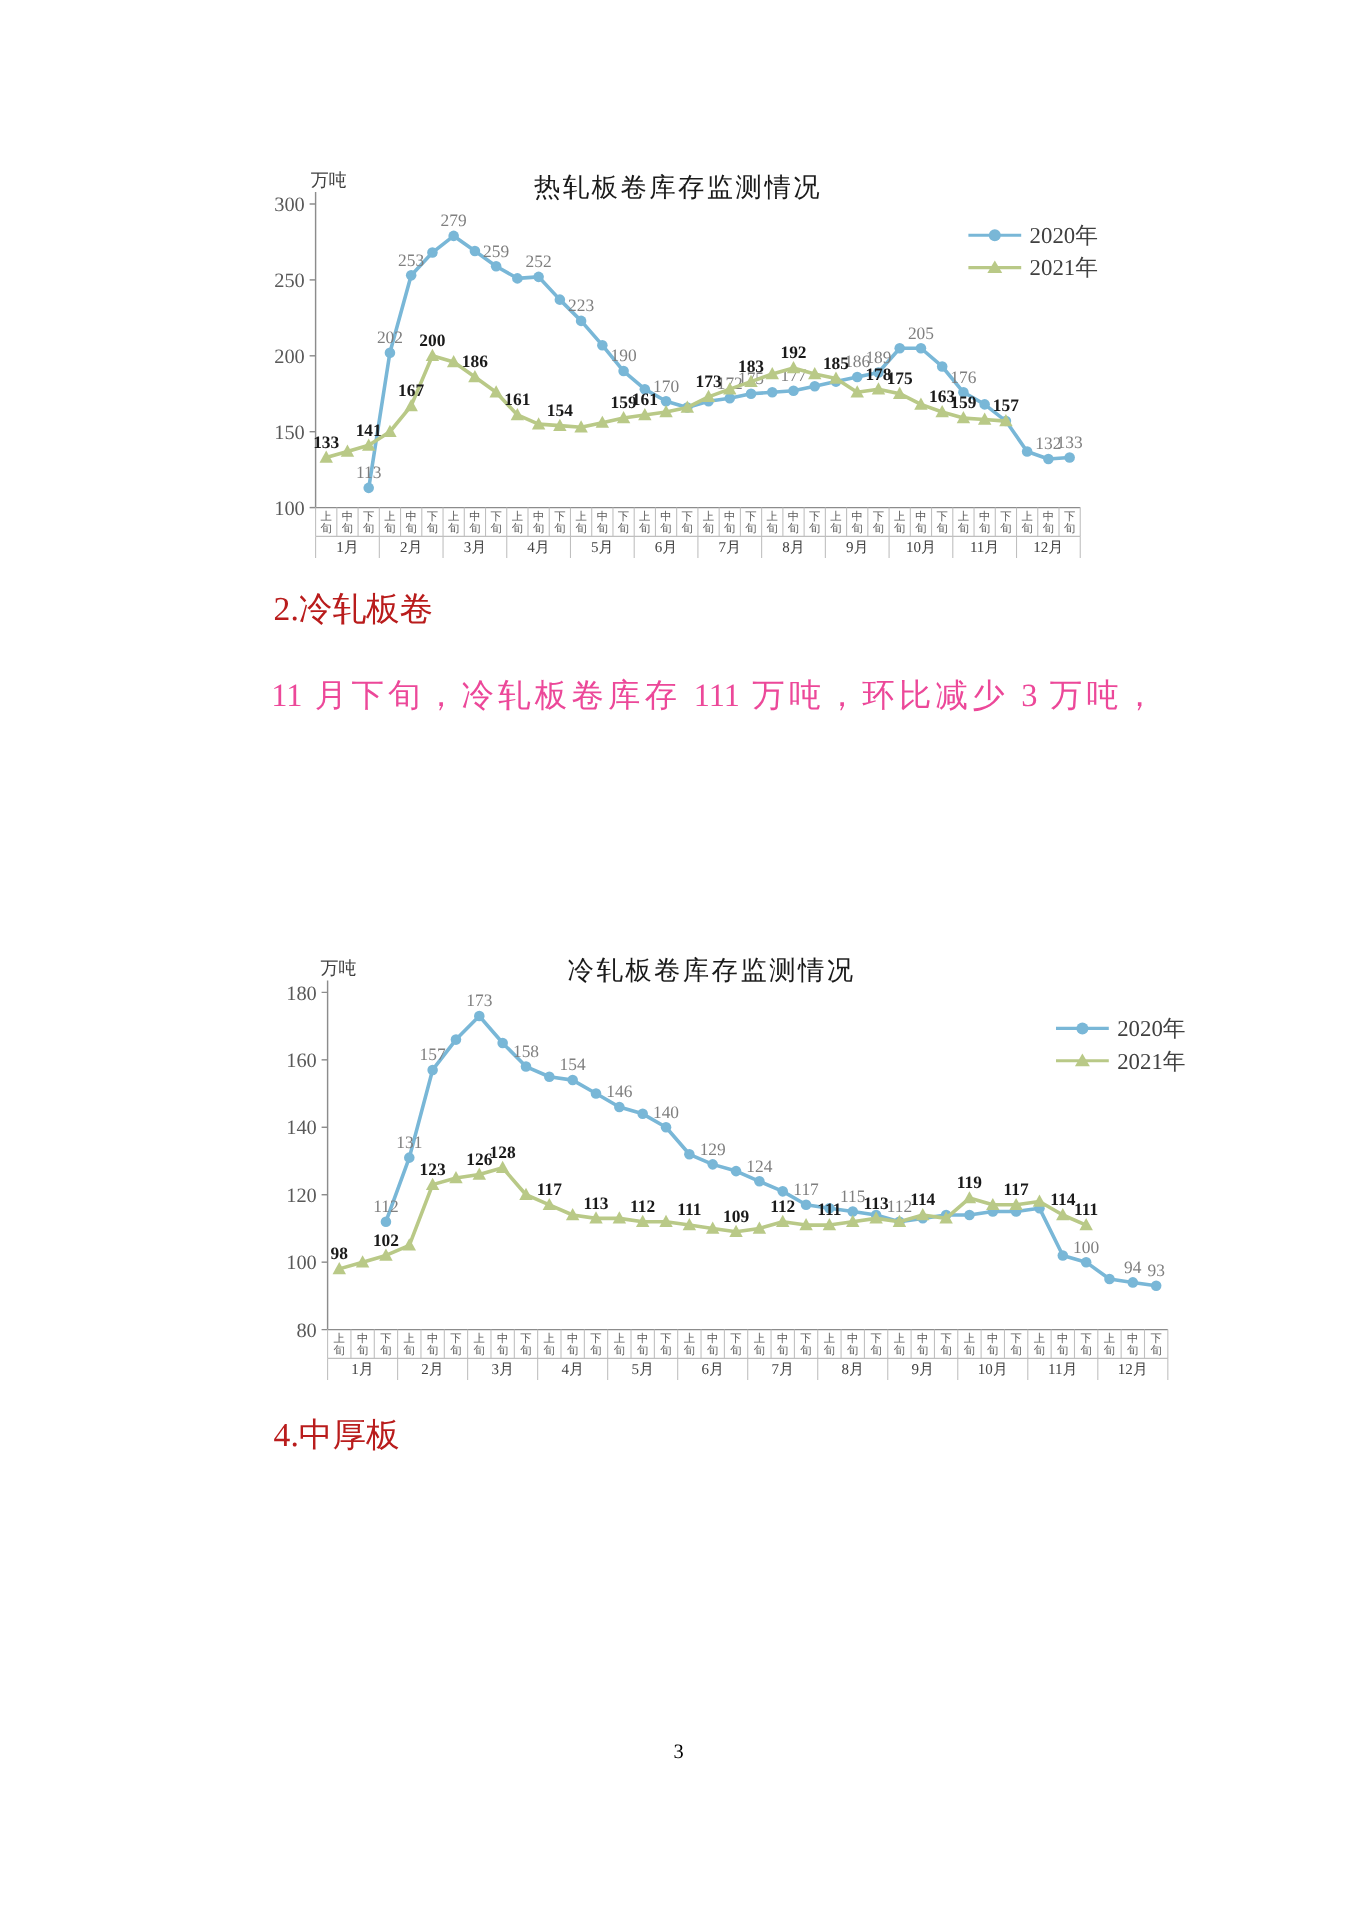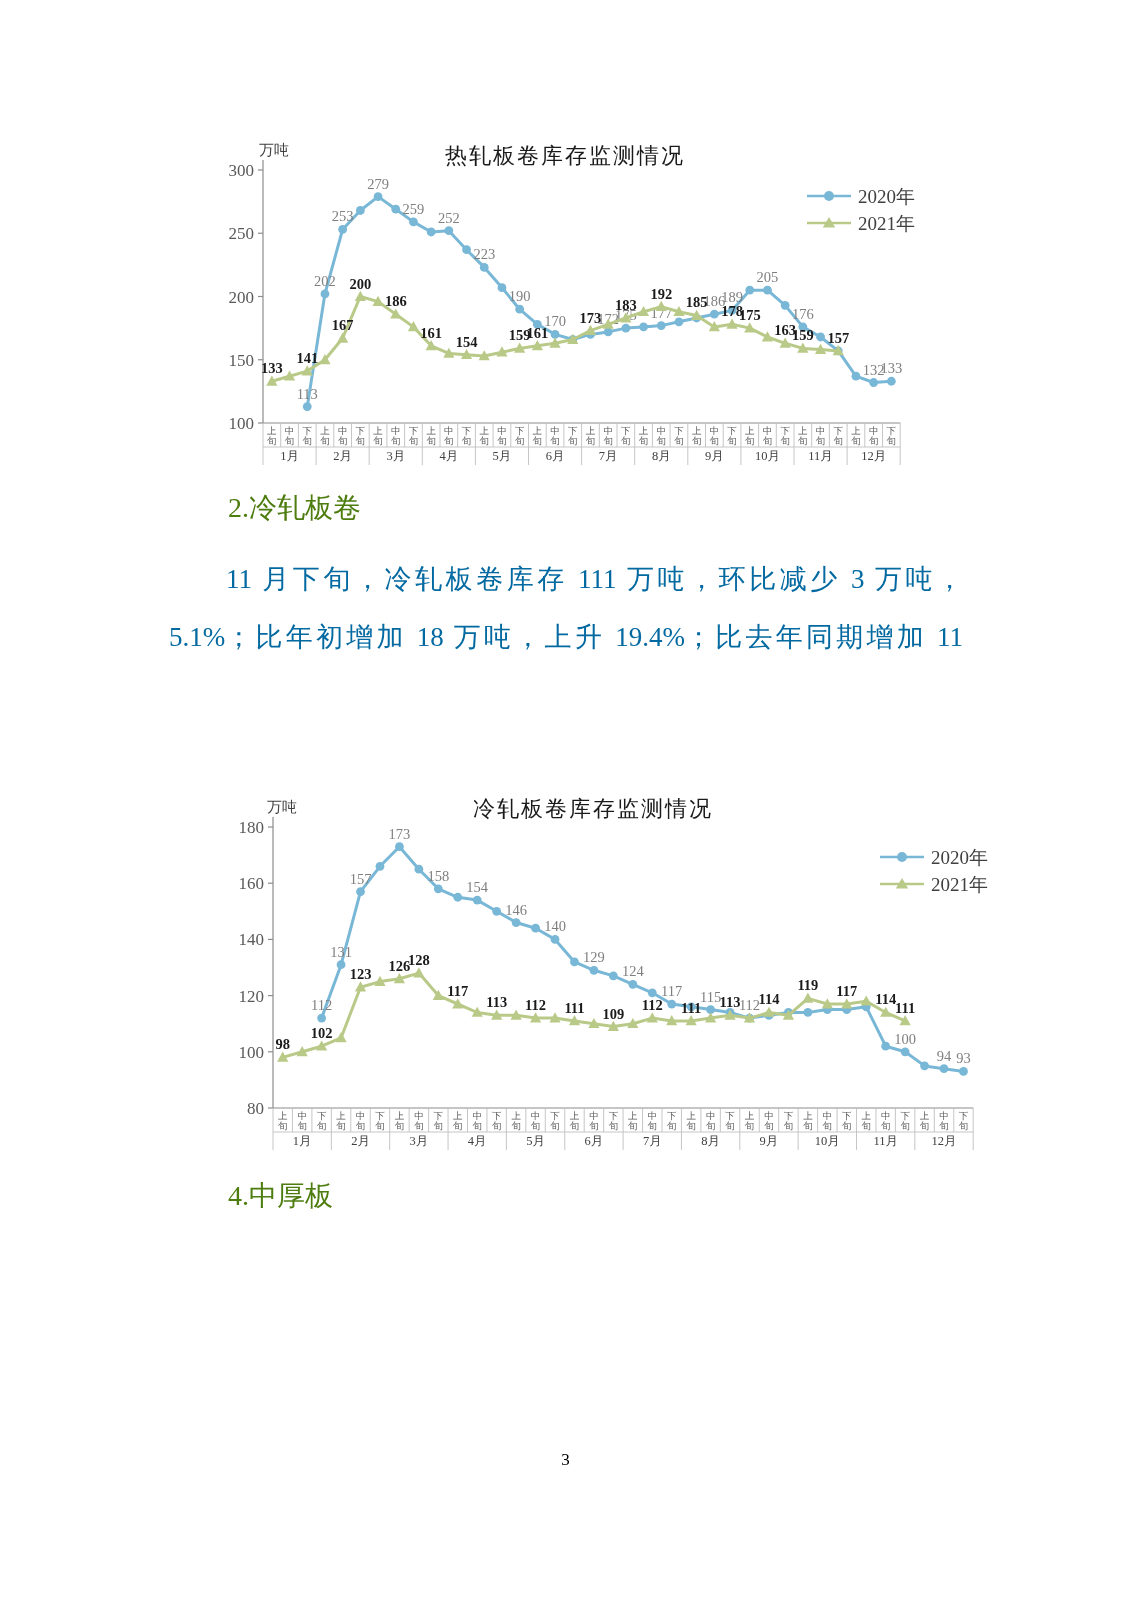--- a/index.html
+++ b/index.html
@@ -2,22 +2,22 @@
 <html><head>
 <meta charset="utf-8">
 <style>
   html,body{margin:0;padding:0;background:#888;}
   .page{
     position:relative;width:1131px;height:1600px;margin:0 auto;background:#ffffff;
     font-family:"Liberation Serif","DejaVu Serif",serif;color:#000;overflow:hidden;
   }
   .chart-box{position:absolute;}
   .chart-box svg{display:block;}
-  .heading{position:absolute;left:228px;font-size:28px;color:#4d7c0f;white-space:nowrap;}
-  .para{position:absolute;left:169px;width:794px;font-size:27px;color:#0369a1;}
+  .heading{position:absolute;left:228px;font-size:28px;color:#b91c1c;white-space:nowrap;}
+  .para{position:absolute;left:169px;width:794px;font-size:27px;color:#ec4899;}
   .para .line{display:block;height:57.5px;line-height:57.5px;overflow:hidden;}
   .para .line.j{text-align:justify;text-align-last:justify;}
   .para .line.indent{text-indent:57px;}
   .pagenum{position:absolute;left:0;width:100%;text-align:center;font-size:17px;color:#000;}
 </style>
 </head>
 <body>
 
 <div class="page">
 
@@ -283,21 +283,20 @@
         <line x1="582" y1="95" x2="626" y2="95" stroke="#b9c987" stroke-width="2.6"></line>
         <polygon points="604,89 610.2,99.6 597.8,99.6" fill="#b9c987"></polygon>
         <text x="633" y="101.5" font-size="19" fill="#404040">2021年</text>
       </svg>
     </div>
 
   <div class="heading" style="top:489px">2.冷轧板卷</div>
 
   <div class="para" style="top:551px">
     <span class="line j indent">11 月下旬，冷轧板卷库存 111 万吨，环比减少 3 万吨，</span>
-    <span class="line j">5.1%；比年初增加 18 万吨，上升 19.4%；比去年同期增加 11</span>
   </div>
 
   <div class="chart-box" style="left:225px;top:790px;width:830px;height:372px">
       <svg viewBox="0 0 830 372" width="830" height="372" font-family="&quot;Liberation Serif&quot;,&quot;DejaVu Serif&quot;,serif">
         <text x="368" y="26" text-anchor="middle" font-size="22" fill="#1a1a1a" letter-spacing="2">冷轧板卷库存监测情况</text>
         <text x="42" y="22" font-size="15" fill="#404040">万吨</text>
         <line x1="48" y1="27" x2="48" y2="318" stroke="#8c8c8c" stroke-width="1.2"></line>
         <line x1="48" y1="318" x2="748.1999999999999" y2="318" stroke="#8c8c8c" stroke-width="1.2"></line>
         <line x1="43" y1="318" x2="48" y2="318" stroke="#8c8c8c" stroke-width="1.2"></line>
         <text x="39" y="324" text-anchor="end" font-size="17" fill="#595959">80</text>

